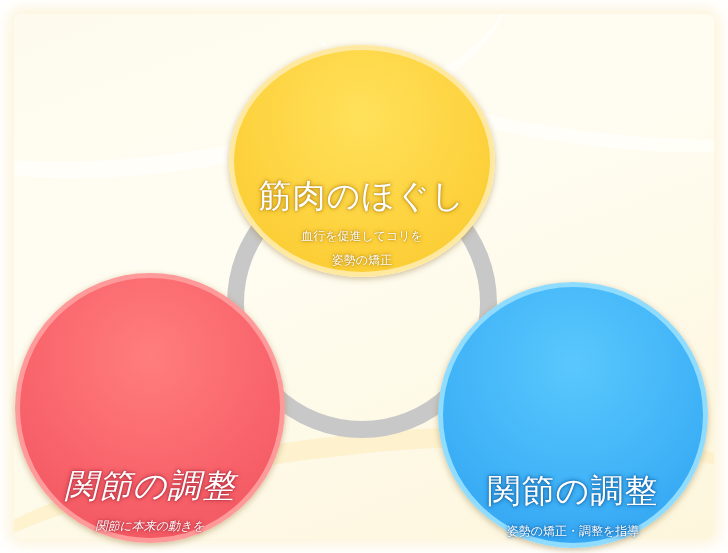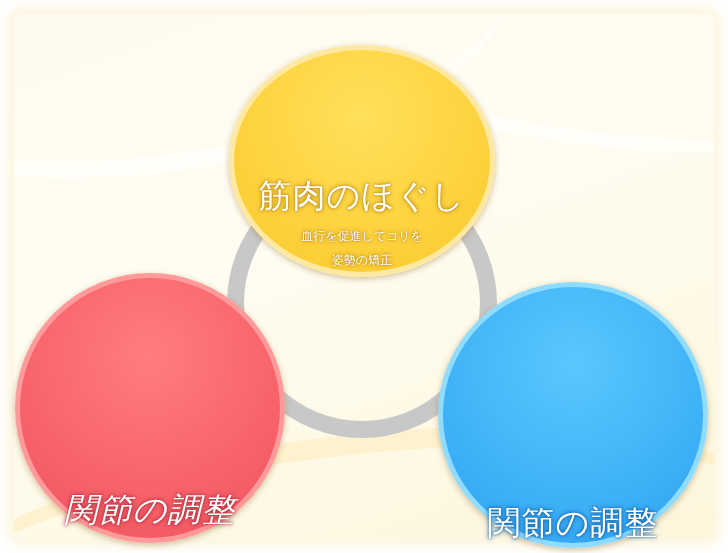--- a/index.html
+++ b/index.html
@@ -60,18 +60,22 @@
   <div class="title">筋肉のほぐし</div>
   <div class="sub">
     <div>血行を促進してコリを</div>
     <div>姿勢の矯正</div>
   </div>
 </div>
 
 <div class="circle c-red">
   <div class="title">関節の調整</div>
   <div class="sub">
+    <div>関節に本来の動きを</div>
   </div>
 </div>
 
 <div class="circle c-blue">
   <div class="title">関節の調整</div>
+  <div class="sub">
+    <div>姿勢の矯正・調整を指導</div>
+  </div>
 </div>
 
 </body></html>

